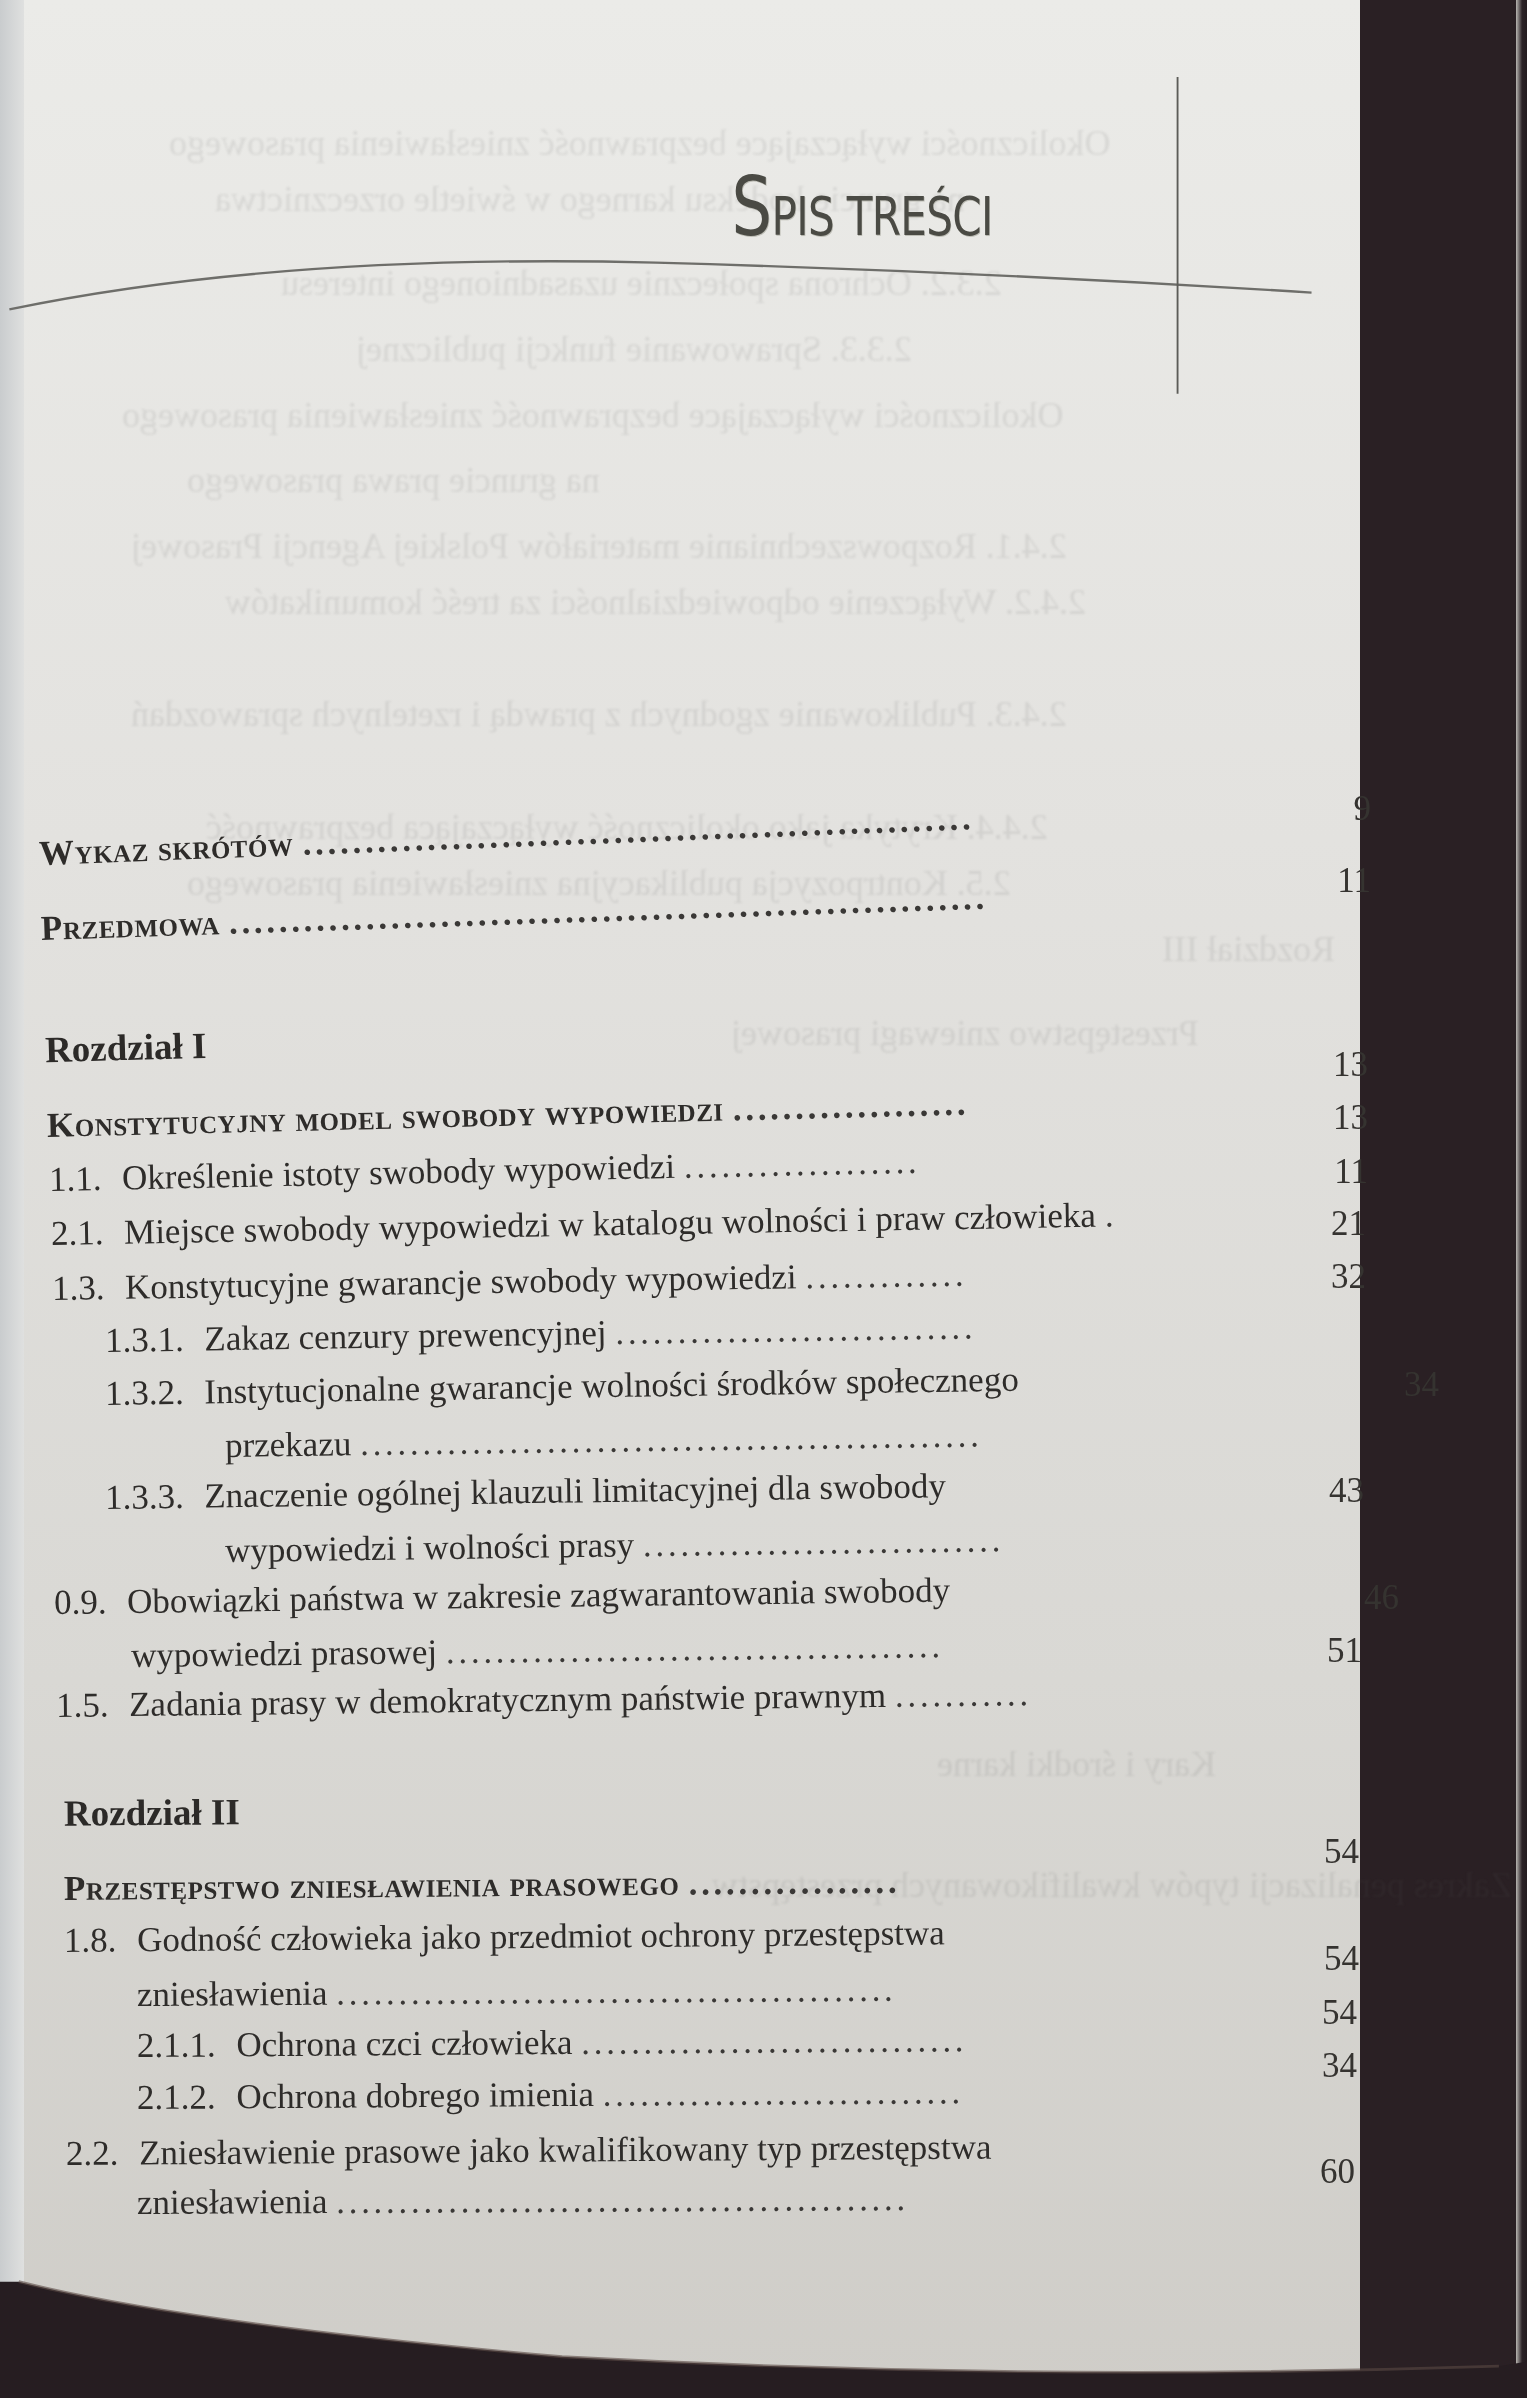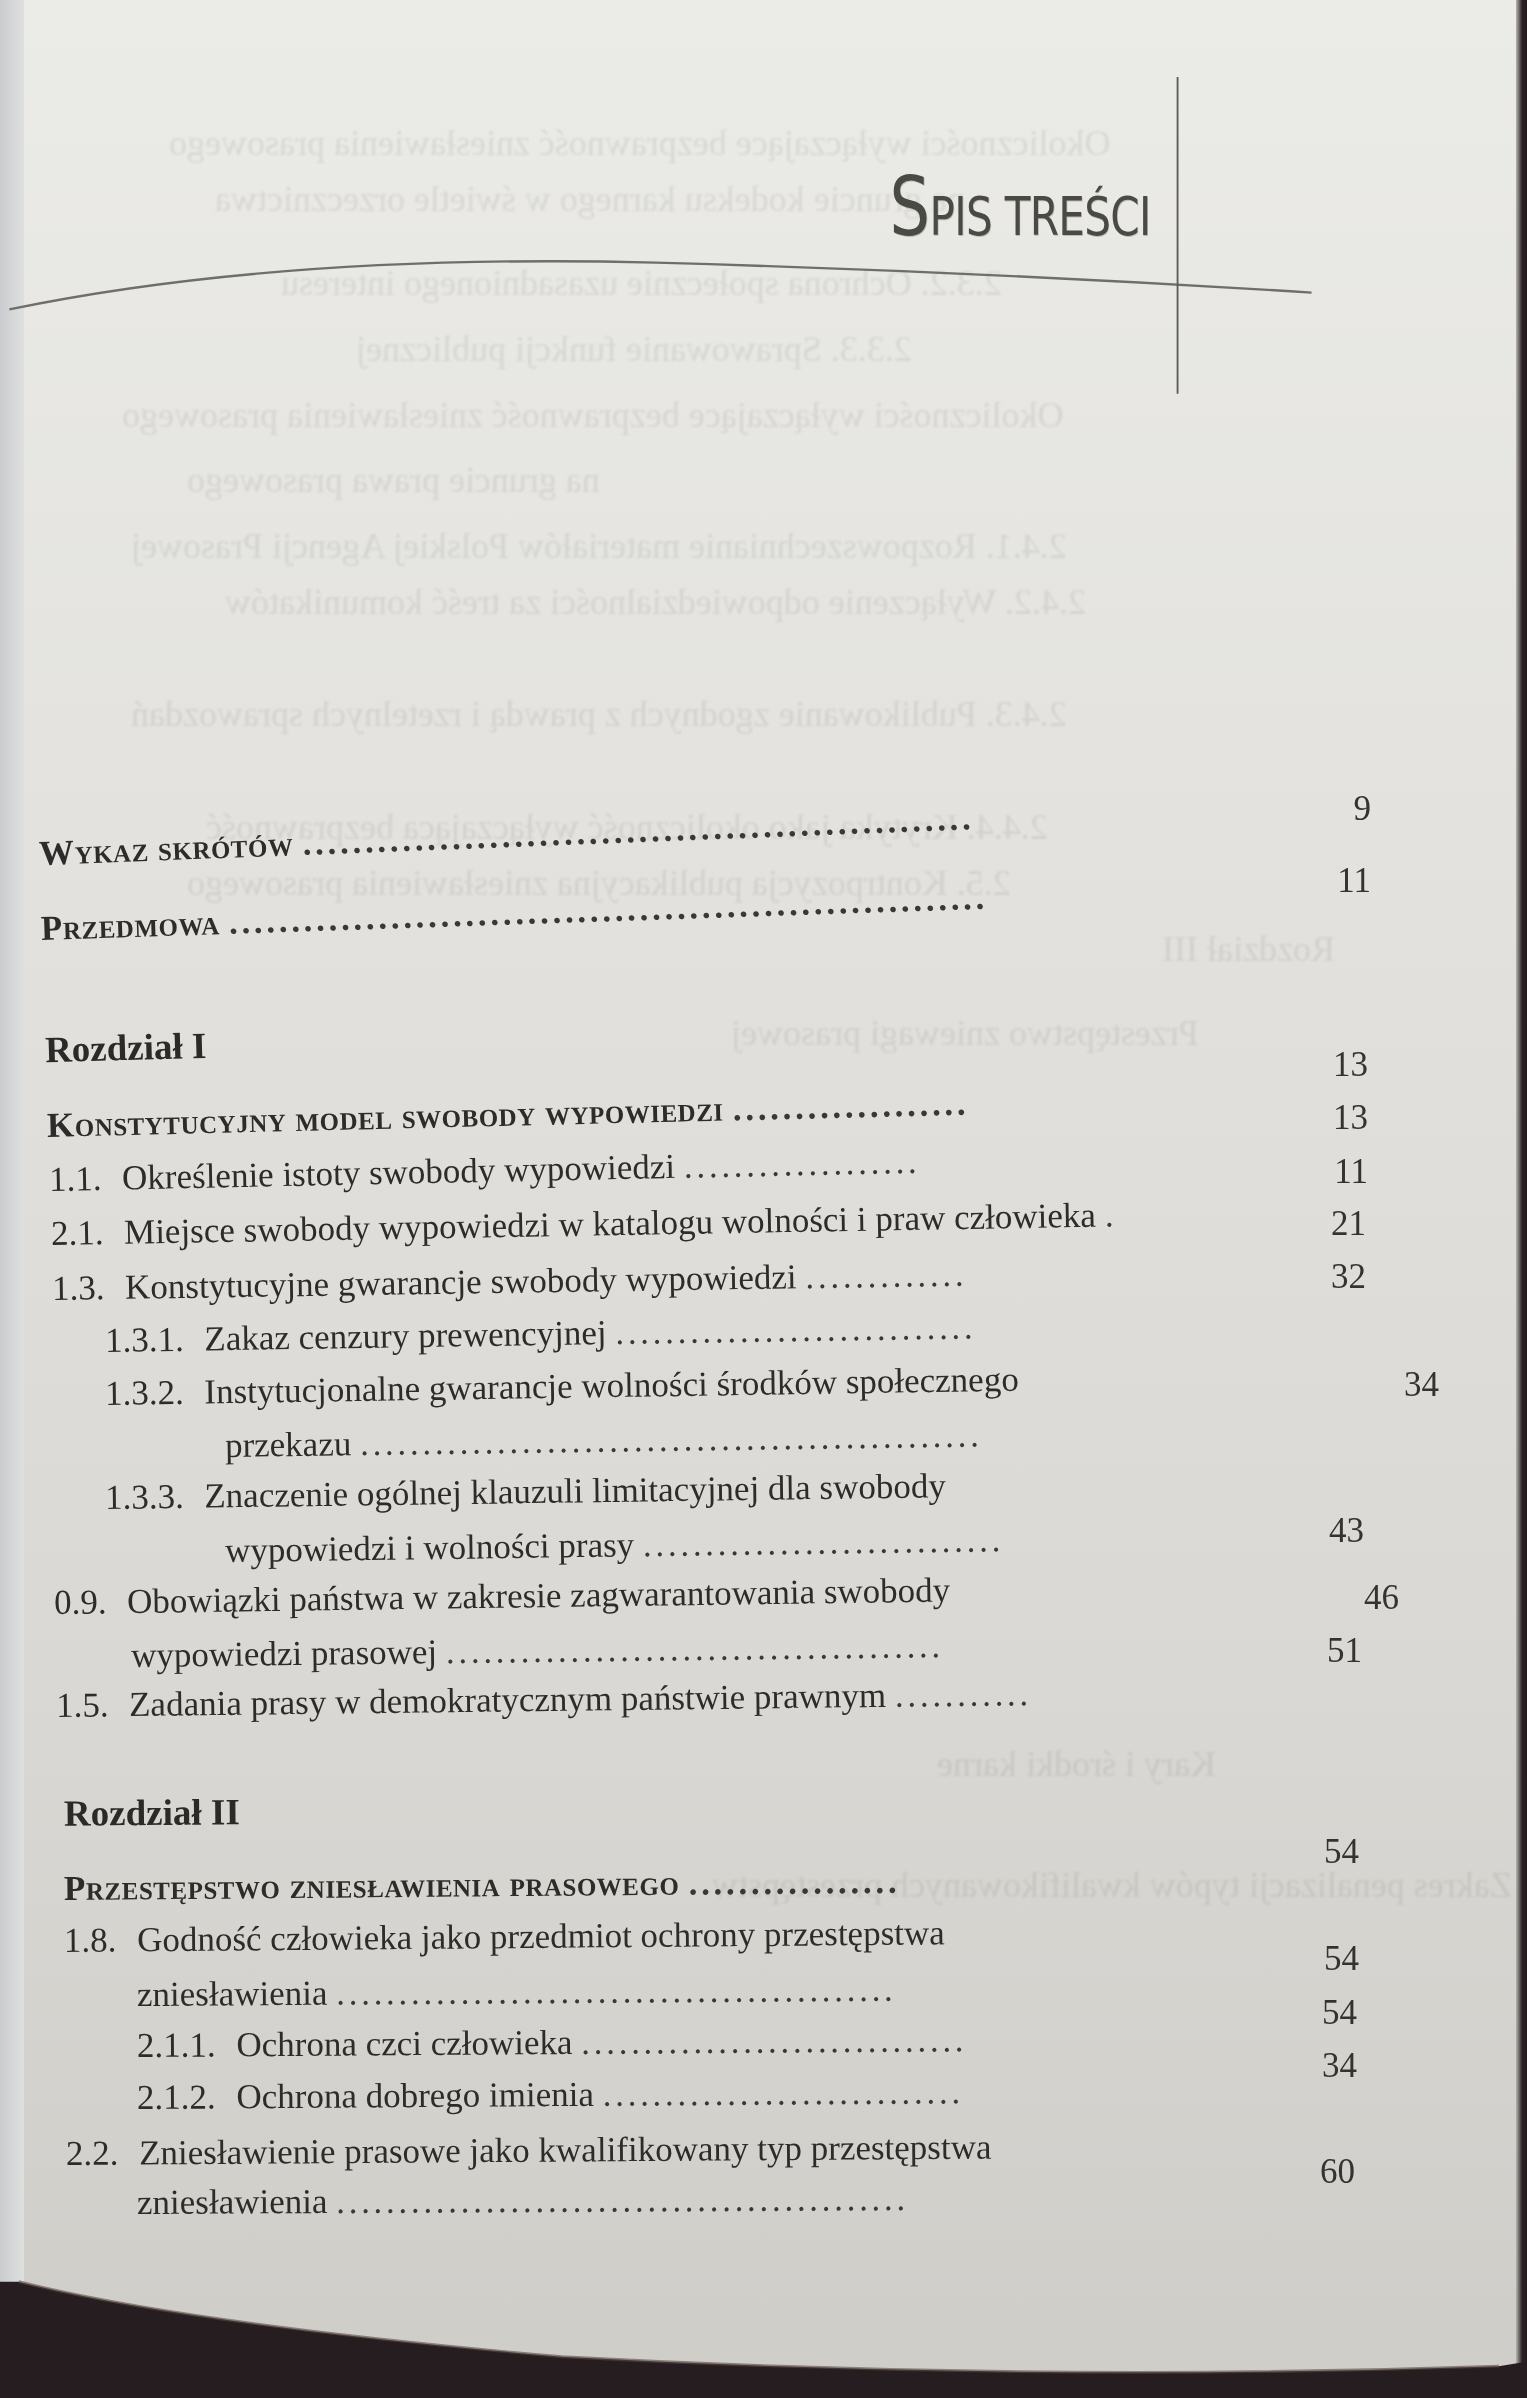--- a/index.html
+++ b/index.html
@@ -12,21 +12,21 @@
       position: relative;
       overflow: hidden;
       background: #2a2024;
       font-family: "Liberation Serif", "DejaVu Serif", serif;
       color: #2c2a28;
     }
     .page {
       position: absolute;
       left: 0;
       top: 0;
-      width: 1518px;
+      width: 1360px;
       height: 2399px;
       background: linear-gradient(180deg, #ebebe8 0%, #e3e2df 35%, #d9d8d4 70%, #cfcdc8 100%);
     }
     .page-left-shadow {
       position: absolute;
       left: 0;
       top: 0;
       width: 24px;
       height: 2399px;
       background: linear-gradient(90deg, #c9ccce 0%, #dfe0df 100%);
@@ -202,21 +202,21 @@
     </div>
     <div class="pg" style="left:1364px; top:1365px;">34</div>
 
     <div class="entry" style="left:105px; top:1478px; transform: rotate(-0.8deg);">
       <span class="num">1.3.3.</span><span>Znaczenie ogólnej klauzuli limitacyjnej dla swobody</span>
     </div>
     <div class="entry" style="left:225px; top:1531px; transform: rotate(-0.8deg);">
       <span>wypowiedzi i wolności prasy</span>
       <span class="dots">.............................</span>
     </div>
-    <div class="pg" style="left:1289px; top:1511px;">43</div>
+    <div class="pg" style="left:1289px; top:1471px;">43</div>
 
     <div class="entry" style="left:54px; top:1583px; transform: rotate(-0.8deg);">
       <span class="num">0.9.</span><span>Obowiązki państwa w zakresie zagwarantowania swobody</span>
     </div>
     <div class="entry" style="left:131px; top:1636px; transform: rotate(-0.7deg);">
       <span>wypowiedzi prasowej</span>
       <span class="dots">........................................</span>
     </div>
     <div class="pg" style="left:1324px; top:1578px;">46</div>
 

